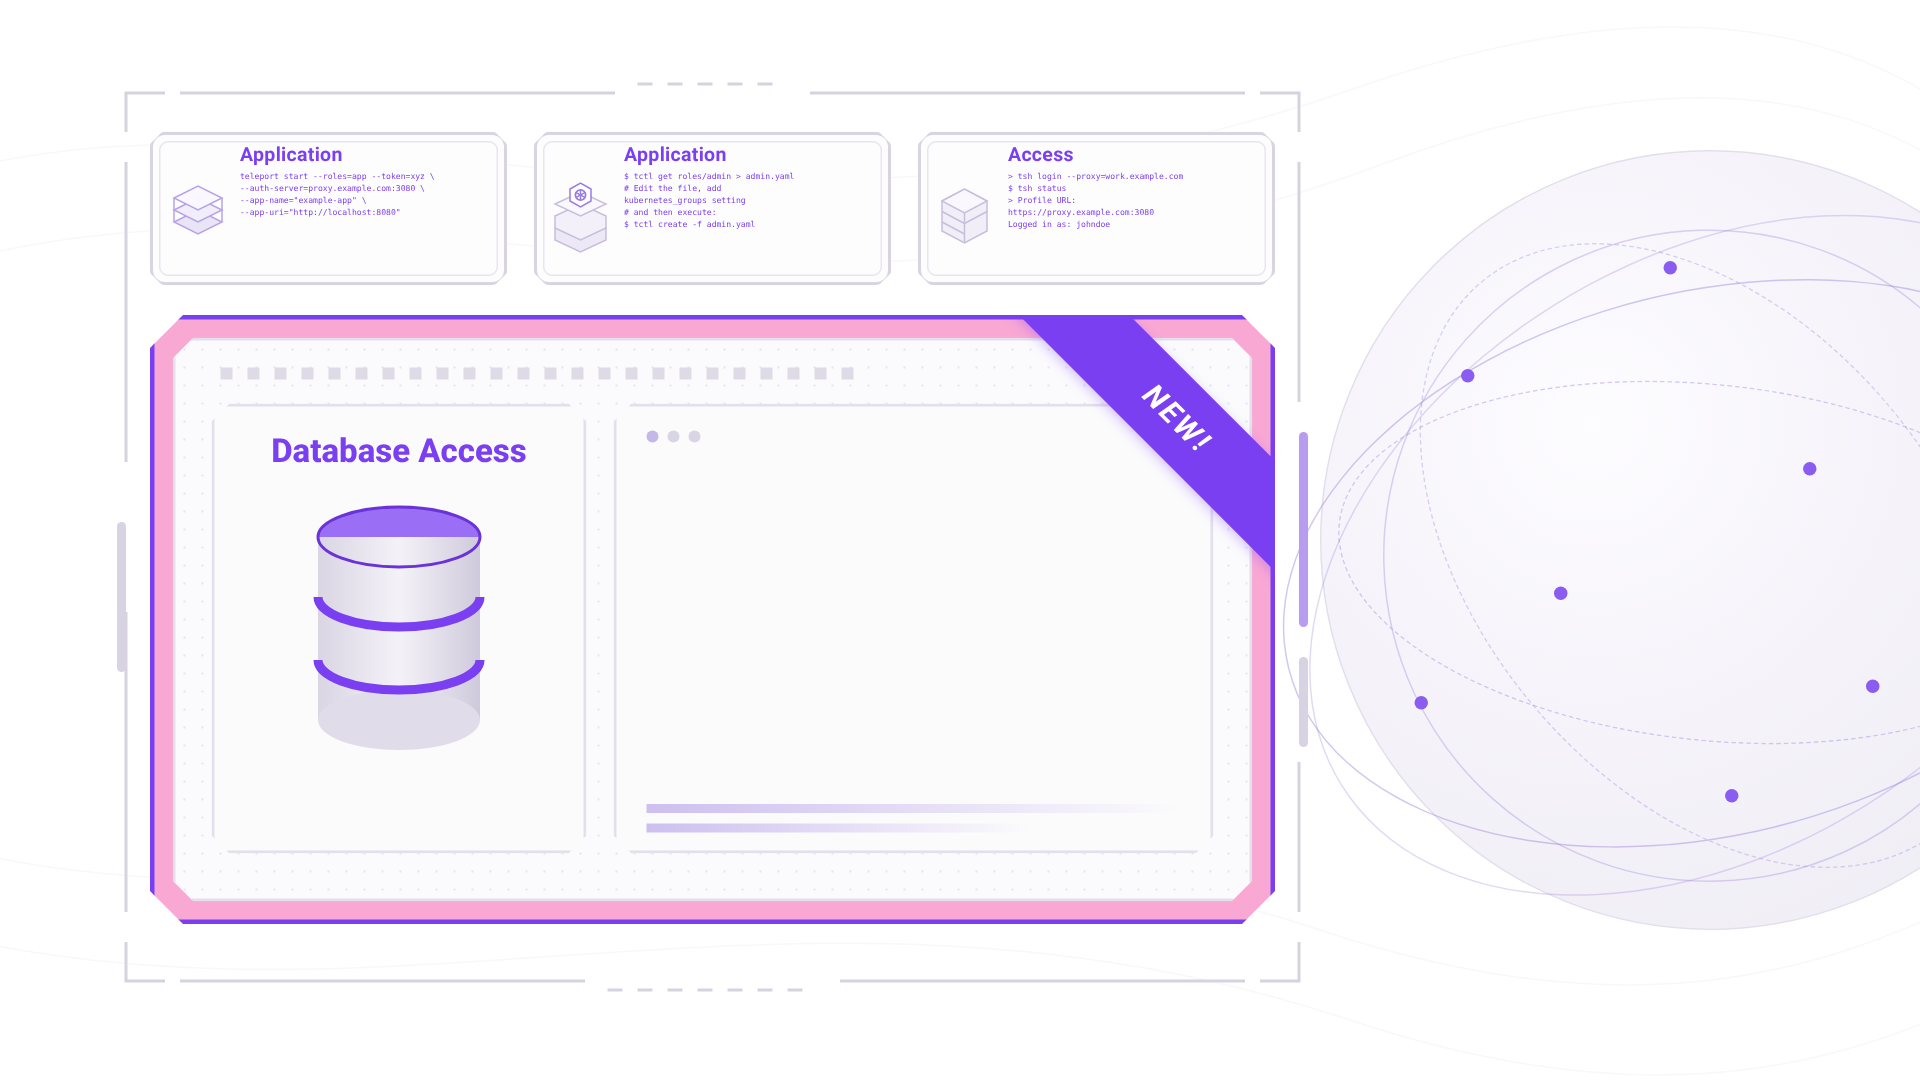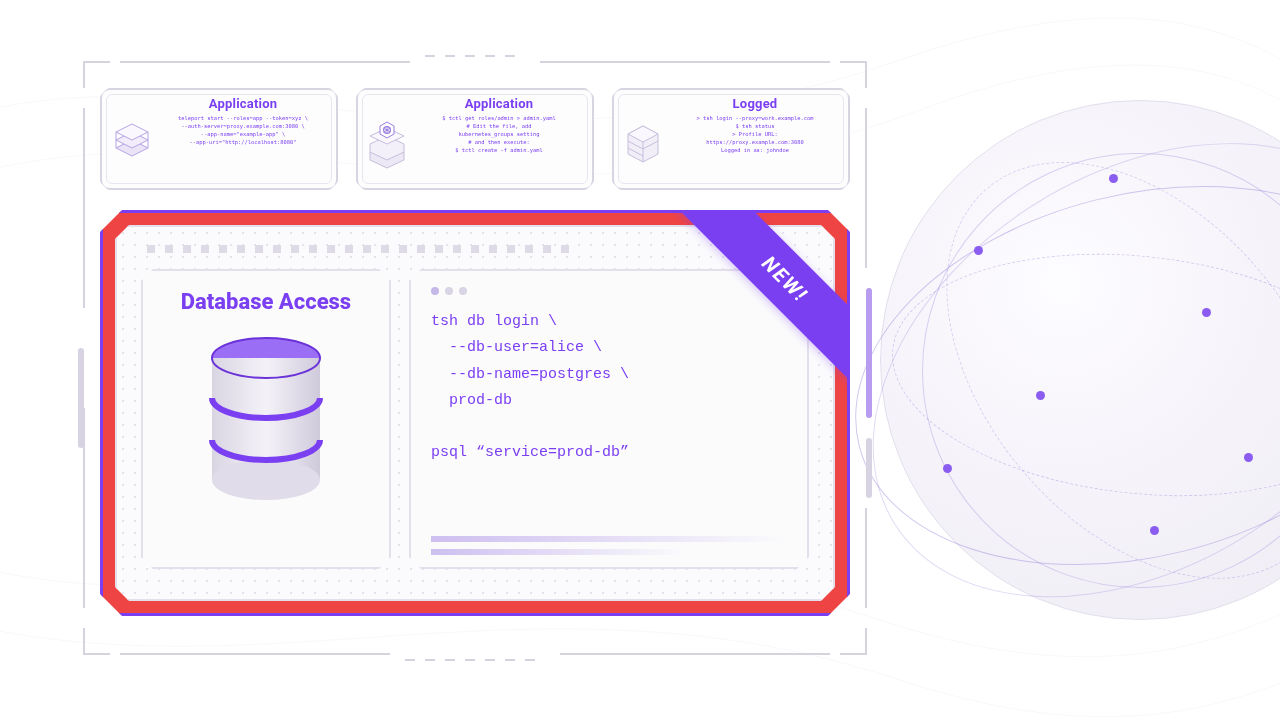--- a/index.html
+++ b/index.html
@@ -71,21 +71,20 @@
 .hud-frame .tick { stroke: #cfccd9; stroke-width: 3; }
 
 
 .cards-row {
   position: absolute;
   top: 40px;
   left: 30px;
   right: 30px;
   display: flex;
   gap: 18px;
-  text-align: center;
 }
 .card {
   flex: 1;
   height: 102px;
   border: 2px solid #d8d4e2;
   border-radius: 10px;
   background: #fdfdfe;
   position: relative;
   padding: 6px 10px 6px 58px;
   clip-path: polygon(8px 0, calc(100% - 8px) 0, 100% 8px, 100% calc(100% - 8px), calc(100% - 8px) 100%, 8px 100%, 0 calc(100% - 8px), 0 8px);
@@ -122,21 +121,21 @@
 
 
 .main-panel {
   position: absolute;
   top: 162px;
   left: 30px;
   right: 30px;
   bottom: 52px;
   border: 3px solid #7b3ff2;
   border-radius: 12px;
-  background: #ef4444;
+  background: #f9a8d4;
   clip-path: polygon(22px 0, calc(100% - 22px) 0, 100% 22px, 100% calc(100% - 22px), calc(100% - 22px) 100%, 22px 100%, 0 calc(100% - 22px), 0 22px);
   padding: 22px;
 }
 .main-inner {
   position: absolute;
   inset: 12px;
   border: 2px solid #e3e0eb;
   border-radius: 8px;
   clip-path: polygon(14px 0, calc(100% - 14px) 0, 100% 14px, 100% calc(100% - 14px), calc(100% - 14px) 100%, 14px 100%, 0 calc(100% - 14px), 0 14px);
   background:
@@ -367,21 +366,21 @@
       <svg class="card-icon" viewBox="0 0 42 68">
         <g>
           <polygon points="6,30 21,22 36,30 36,50 21,58 6,50" fill="#f1eef8" stroke="#c7bedc"></polygon>
           <polygon points="6,30 21,22 36,30 21,38" fill="#faf8fe" stroke="#c7bedc"></polygon>
           <line x1="6" y1="37" x2="21" y2="45" stroke="#c7bedc"></line>
           <line x1="6" y1="44" x2="21" y2="52" stroke="#c7bedc"></line>
           <line x1="21" y1="38" x2="21" y2="58" stroke="#c7bedc"></line>
           <line x1="36" y1="37" x2="21" y2="45" stroke="#c7bedc"></line>
         </g>
       </svg>
-      <div class="card-title">Logged</div>
+      <div class="card-title">Access</div>
       <div class="card-body">&gt; tsh login --proxy=work.example.com
 $ tsh status
 &gt; Profile URL:
 https://proxy.example.com:3080
 Logged in as: johndoe</div>
     </div>
   </div>
 
   <div class="main-panel">
     <div class="main-inner">
@@ -433,26 +432,20 @@
           <ellipse cx="65" cy="22" rx="54" ry="20" fill="none" stroke="#6a32d8" stroke-width="2"></ellipse>
         </svg>
       </div>
 
       <div class="term-block">
         <div class="term-dots">
             <span></span>
             <span></span>
             <span></span>
           </div>
-        <div class="term-code">tsh db login \
-  --db-user=alice \
-  --db-name=postgres \
-  prod-db
-
-psql “service=prod-db”</div>
         <div class="term-bars">
             <div></div>
             <div></div>
           </div>
       </div>
 
     </div>
 
     <div class="new-ribbon">
       <div>NEW!</div>

